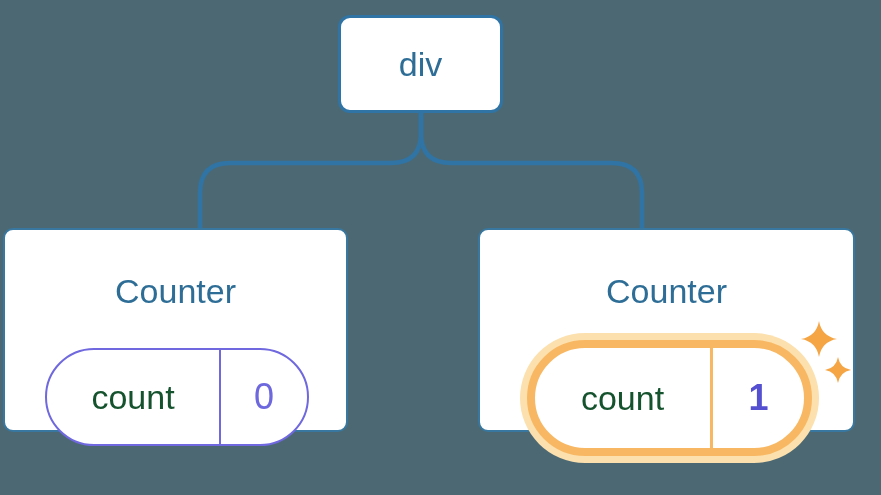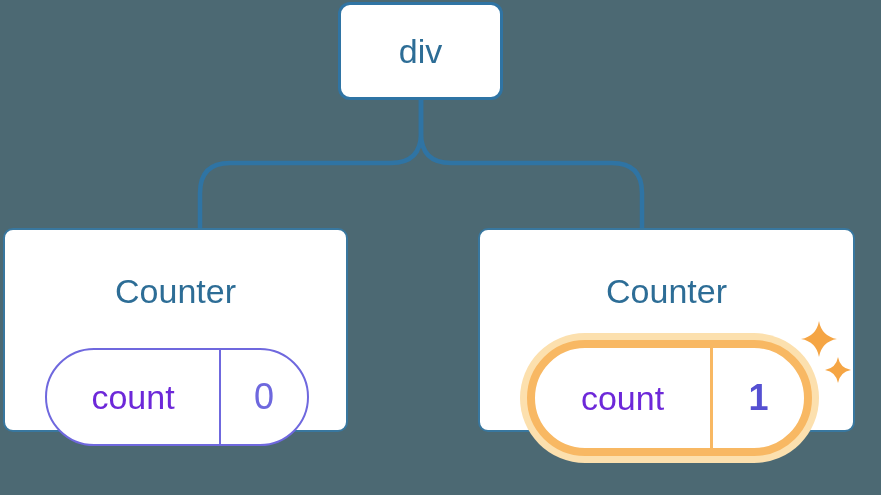--- a/index.html
+++ b/index.html
@@ -4,21 +4,21 @@
 <style>
   html,body { margin:0; padding:0; background:#4c6973; }
   .stage {
     position:relative; width:881px; height:495px;
     background:#4c6973; overflow:hidden;
     font-family:"Liberation Sans", sans-serif;
   }
   .connectors { position:absolute; left:0; top:0; width:881px; height:495px; }
 
   .node-root {
-    position:absolute; left:338px; top:2px; width:165px; height:98px;
+    position:absolute; left:338px; top:15px; width:165px; height:98px;
     background:#ffffff; border:3px solid #2f74a4; border-radius:12px;
     box-sizing:border-box; display:flex; align-items:center; justify-content:center;
   }
   .node-root .label { font-size:34px; font-weight:500; color:#2d6d96; }
 
   .card {
     position:absolute; top:228px; height:204px; background:#ffffff;
     border:2px solid #38779f; border-radius:10px; box-sizing:border-box;
   }
   .card-left  { left:3px;   width:345px; }
@@ -28,21 +28,21 @@
     position:absolute; top:42px; left:0; width:100%; text-align:center;
     font-size:34px; font-weight:500; color:#2d6d96;
   }
 
   .pill {
     position:absolute; display:flex; align-items:stretch;
     background:#ffffff; box-sizing:border-box; overflow:hidden;
   }
   .pill .key {
     display:flex; align-items:center; justify-content:center;
-    font-size:34px; color:#6d28d9;
+    font-size:34px; color:#14532d;
   }
   .pill .sep { align-self:stretch; }
   .pill .val {
     flex:1; display:flex; align-items:center; justify-content:center;
     font-size:36px; color:#6e68de;
   }
 
   .pill-plain {
     left:40px; top:118px; width:264px; height:98px;
     border:2px solid #6f68de; border-radius:60px;

